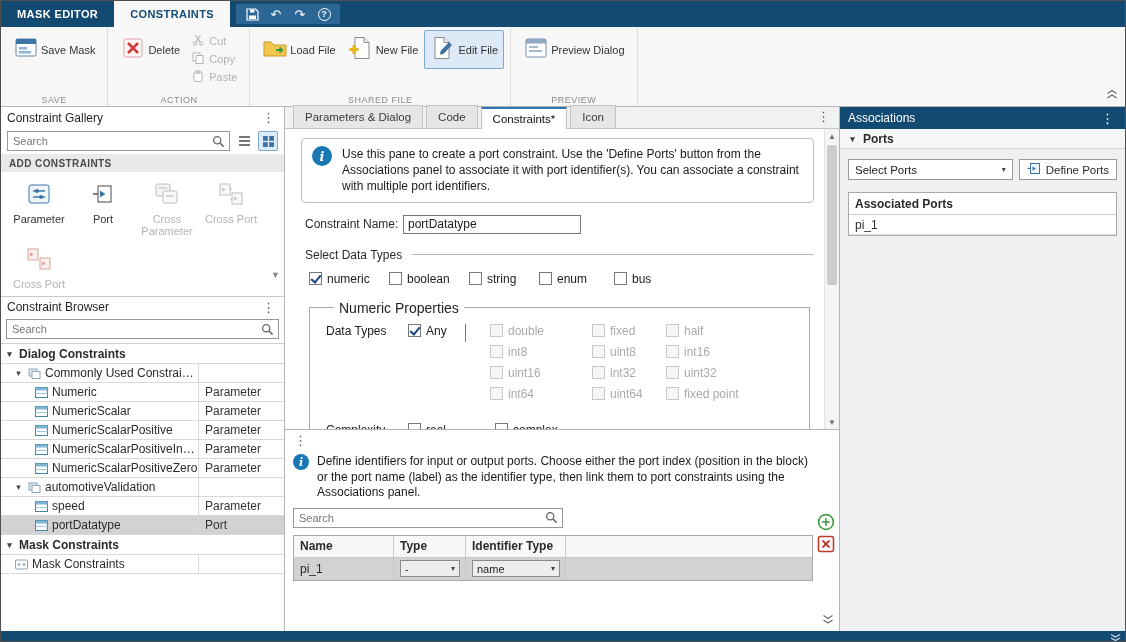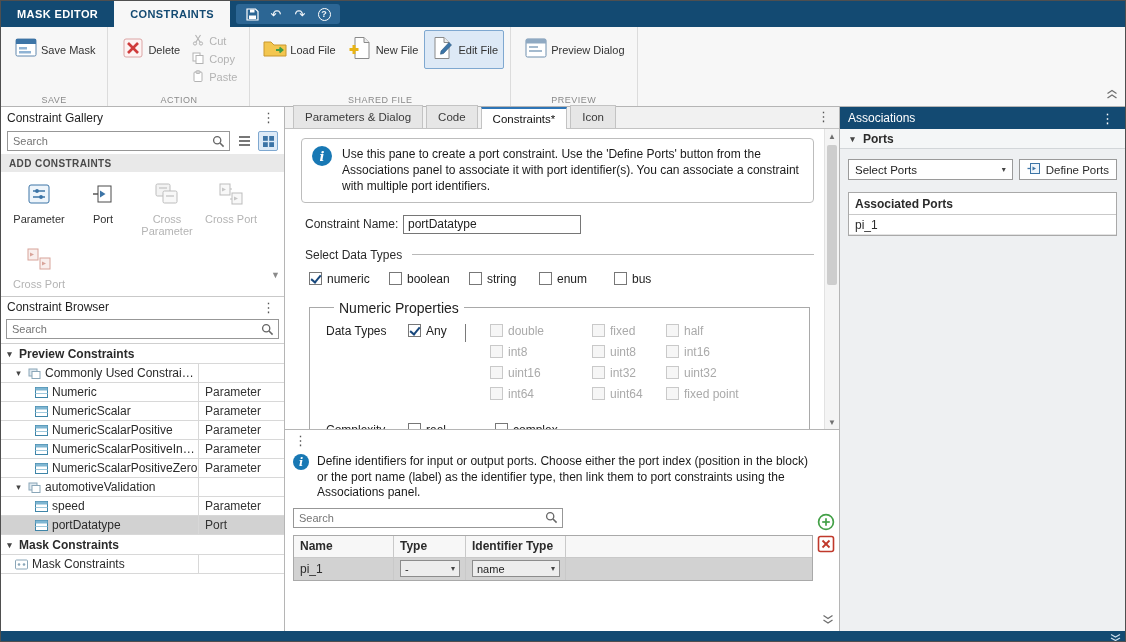--- a/index.html
+++ b/index.html
@@ -372,21 +372,21 @@
               <line x1="8" y1="8" x2="11.6" y2="11.6" stroke="#666" stroke-width="1.5"></line>
             </svg>
           </span>
       </div>
     </div>
 
     <div class="tree">
       <div class="trow sect">
         <div class="c1" style="padding-left:3px">
           <span class="exp">▾</span>
-          <span class="tlabel">Preview Constraints</span>
+          <span class="tlabel">Dialog Constraints</span>
         </div>
       </div>
       <div class="trow">
         <div class="c1" style="padding-left:12px">
           <span class="exp">▾</span>
           <span class="ticon">
               <svg width="13" height="13" viewBox="0 0 13 13">
                 <rect x="1" y="2" width="8" height="7" fill="#dfe9f0" stroke="#8aa6b8"></rect>
                 <rect x="4" y="4.5" width="8" height="7" fill="#fff" stroke="#8aa6b8"></rect>
               </svg>

